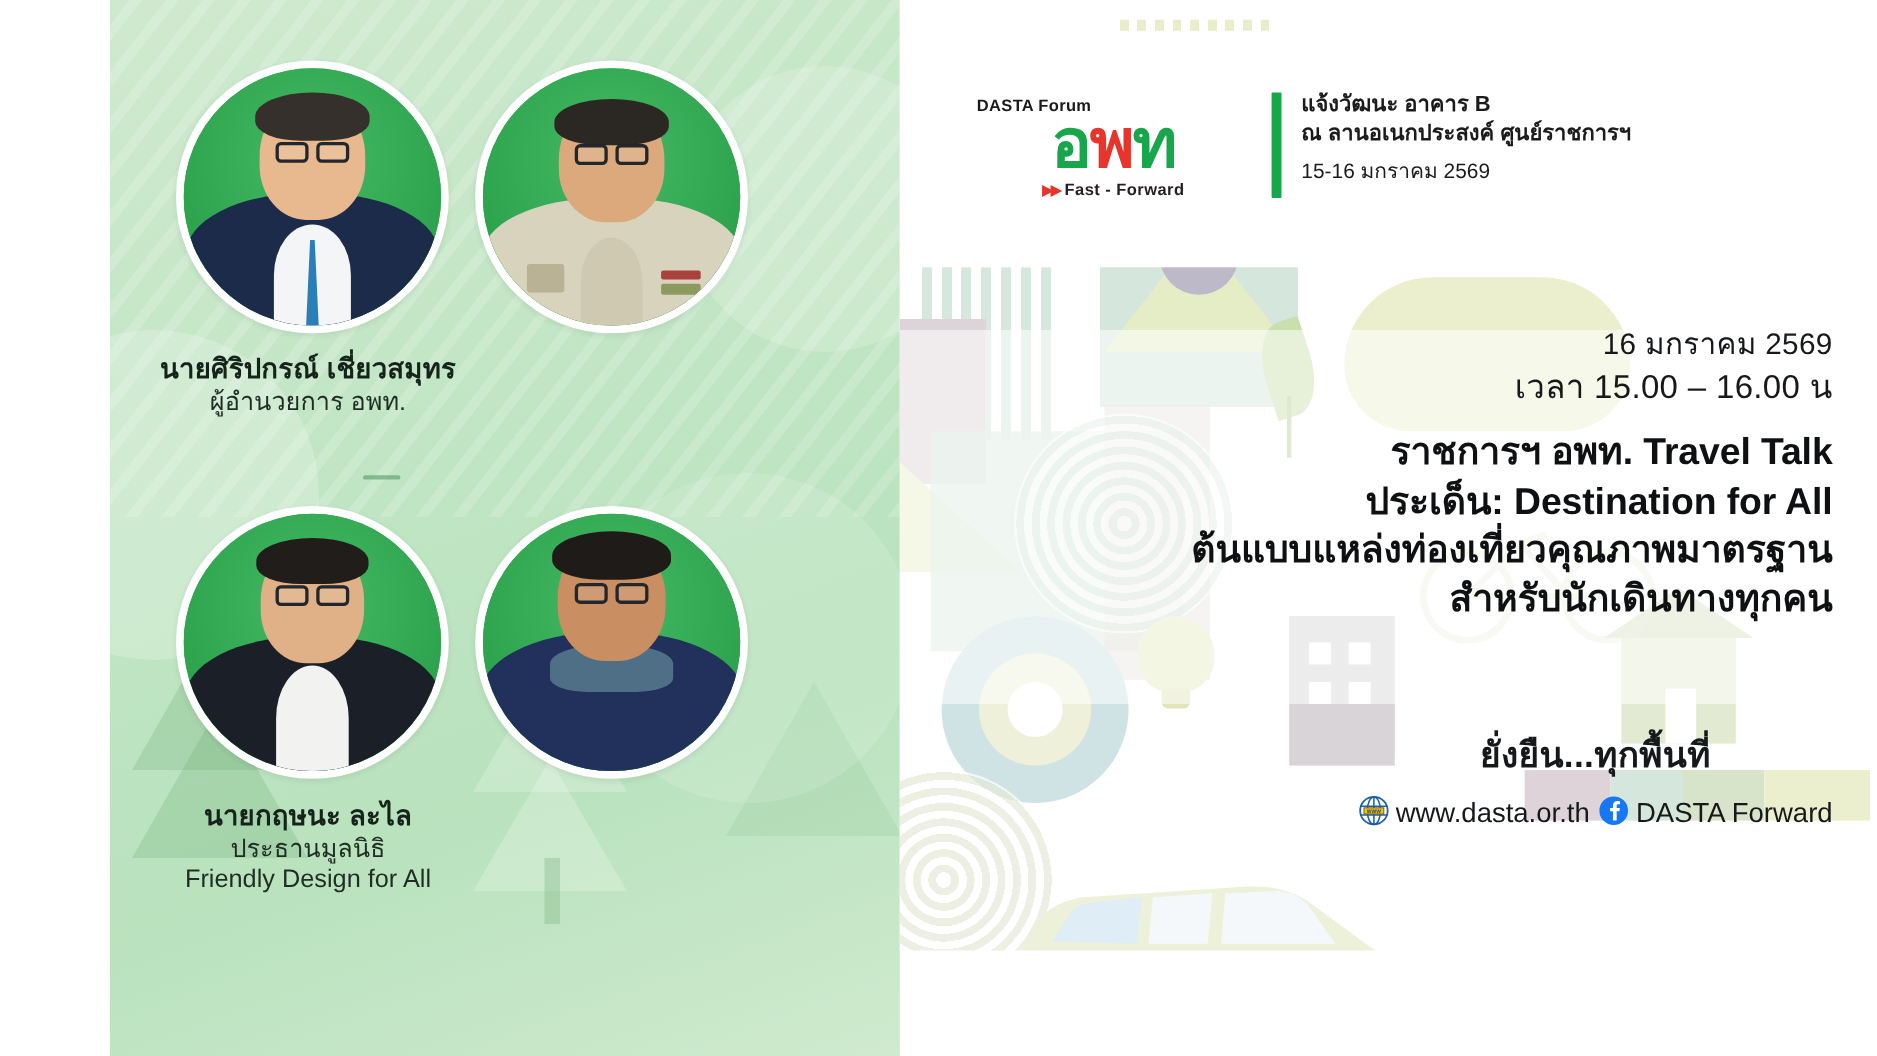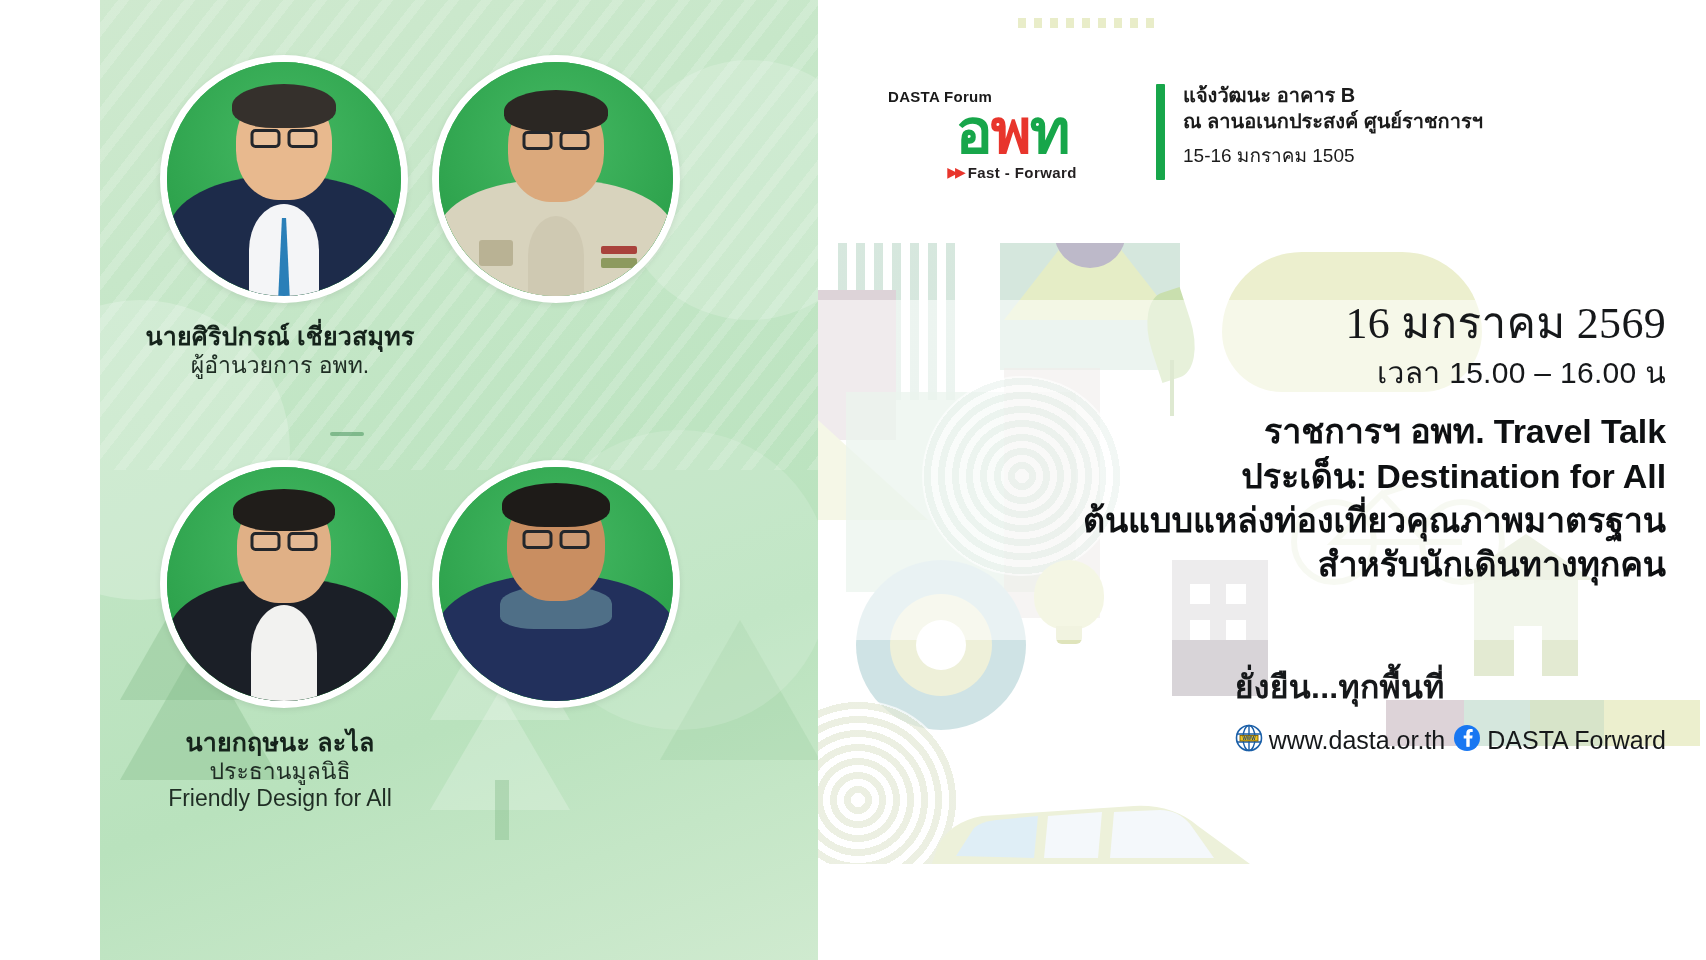--- a/index.html
+++ b/index.html
@@ -178,37 +178,37 @@
     margin-top: 5px; white-space: nowrap;
   }
 
   
   #event-block {
     position: absolute; right: 40px; top: 298px;
     width: 820px; text-align: right;
     z-index: 6;
   }
   .ev-date {
-    font-size: 44px; font-weight: 400; color: #16181a;
-    line-height: 1.18; letter-spacing: .3px; font-family: Liberation Serif, serif;
+    font-size: 27px; font-weight: 400; color: #16181a;
+    line-height: 1.18; letter-spacing: .3px;
   }
   .ev-time {
     font-size: 30px; font-weight: 400; color: #16181a;
     line-height: 1.25; margin-top: 4px; letter-spacing: .3px;
   }
   .ev-title {
     font-size: 34px; font-weight: 800; color: #0e1012;
     line-height: 1.30; margin-top: 18px; letter-spacing: -0.1px;
   }
   .ev-title .l { display: block; }
 
   
   #footer-block {
     position: absolute; right: 40px; bottom: 108px;
-    text-align: left; z-index: 6;
+    text-align: center; z-index: 6;
   }
   #slogan {
     font-size: 32px; font-weight: 700; color: #16181a;
     letter-spacing: .3px;
   }
   #links-row {
     display: flex; align-items: center; justify-content: flex-end;
     gap: 8px; margin-top: 12px;
   }
   .link-item { display: flex; align-items: center; gap: 6px; }
@@ -424,21 +424,21 @@
           <span class="arrows">▶▶</span>
           <span class="ff">Fast - Forward</span>
         </div>
       </div>
 
       <div id="divider-bar"></div>
 
       <div id="venue-box">
         <div class="venue-line">แจ้งวัฒนะ อาคาร B</div>
         <div class="venue-line">ณ ลานอเนกประสงค์ ศูนย์ราชการฯ</div>
-        <div class="venue-date">15-16 มกราคม 1505</div>
+        <div class="venue-date">15-16 มกราคม 2569</div>
       </div>
 
     </div>
 
     <div id="event-block">
       <div class="ev-date">16 มกราคม 2569</div>
       <div class="ev-time">เวลา 15.00 – 16.00 น</div>
       <div class="ev-title">
         <span class="l">ราชการฯ อพท. Travel Talk</span>
         <span class="l">ประเด็น: Destination for All</span>

